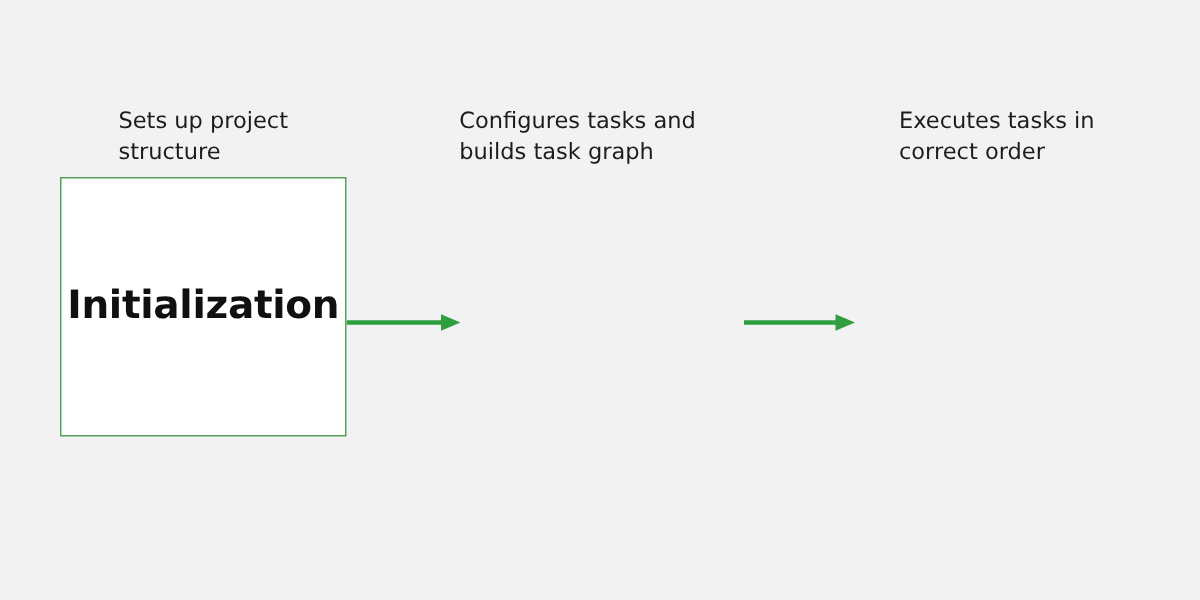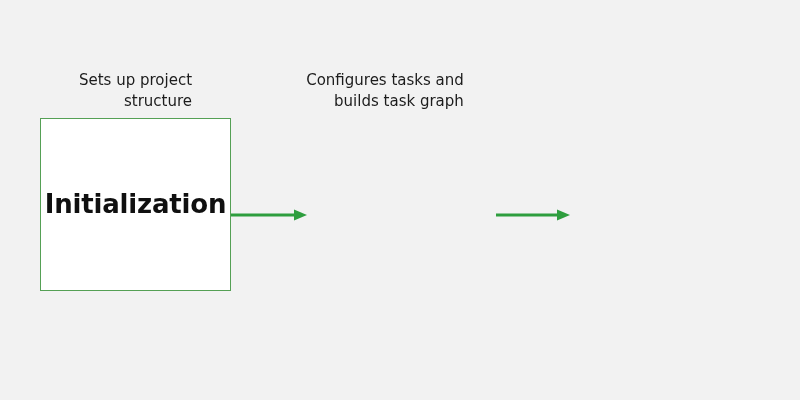--- a/index.html
+++ b/index.html
@@ -24,21 +24,21 @@
   
   .stage {
     position: absolute;
     top: 70px;
   }
 
   .stage-caption {
     font-size: 15px;
     line-height: 21px;
     color: #1c1c1c;
-    text-align: right;
+    text-align: left;
     font-weight: 400;
     width: 100%;
     height: 48px;
     box-sizing: border-box;
     padding-bottom: 2px;
     display: flex;
     flex-direction: column;
     align-items: center;
     justify-content: flex-start;
     white-space: pre-line;
@@ -112,15 +112,17 @@
   </div>
 
   <div class="connector connector-2">
     <svg viewBox="0 0 74 14" preserveAspectRatio="none" aria-hidden="true">
       <line x1="0" y1="7" x2="63" y2="7" stroke="#2e9e3e" stroke-width="3"></line>
       <polygon points="61,1.5 74,7 61,12.5" fill="#2e9e3e"></polygon>
     </svg>
   </div>
 
   <div class="stage stage-3">
+    <div class="stage-caption">Executes tasks in
+correct order</div>
   </div>
 
 </div>
 
 </body></html>

